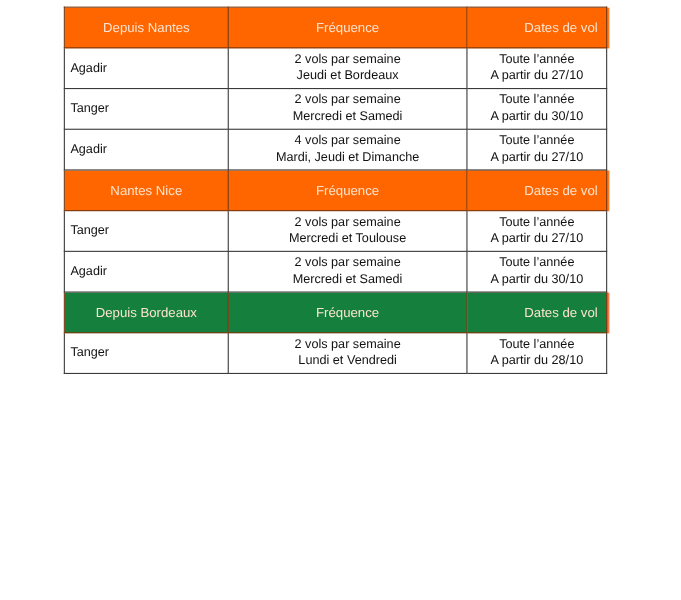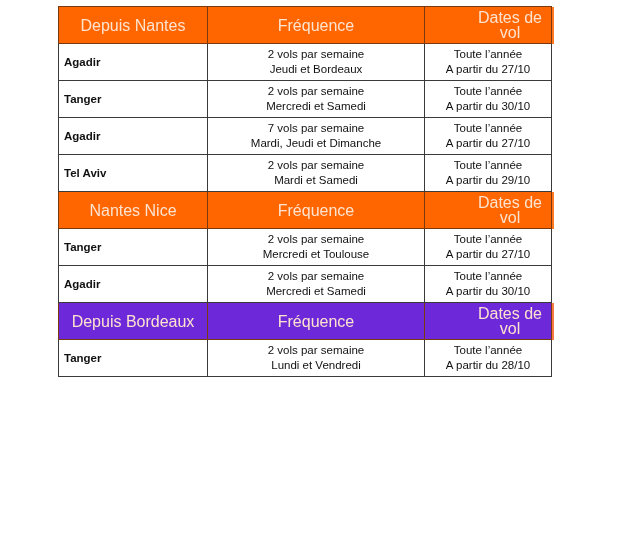--- a/index.html
+++ b/index.html
@@ -35,41 +35,41 @@
       line-height: 15px;
       color: #111;
       vertical-align: middle;
     }
     tr.header td {
       background: #ff6600;
       color: #fde3cf;
       text-align: center;
       height: 36px;
       border-color: #7a3a10;
-      font-size: 16px;
+      font-size: 12px;
     }
     tr.header.alt td {
-      background: #6d28d9;
+      background: #15803d;
     }
     tr.header td.last {
       box-shadow: 2px 0 0 #ff7a20;
       padding-left: 44px;
     }
     tr.header.alt td.last {
       box-shadow: 2px 0 0 #f77a45;
     }
     tr.data td {
       height: 36px;
       background: #fff;
     }
     tr.data.tall td {
       height: 48px;
     }
     td.dest {
-      font-weight: bold;
+      font-weight: normal;
       padding-left: 5px;
       text-align: left;
       font-size: 11.5px;
     }
     td.center {
       text-align: center;
     }
     .line { display: block; }
   </style>
 </head>
@@ -108,37 +108,26 @@
         </td>
         <td class="center">
           <span class="line">Toute l’année</span>
           <span class="line">A partir du 30/10</span>
         </td>
       </tr>
 
       <tr class="data">
         <td class="dest">Agadir</td>
         <td class="center">
-          <span class="line">7 vols par semaine</span>
+          <span class="line">4 vols par semaine</span>
           <span class="line">Mardi, Jeudi et Dimanche</span>
         </td>
         <td class="center">
           <span class="line">Toute l’année</span>
           <span class="line">A partir du 27/10</span>
-        </td>
-      </tr>
-      <tr class="data">
-        <td class="dest">Tel Aviv</td>
-        <td class="center">
-          <span class="line">2 vols par semaine</span>
-          <span class="line">Mardi et Samedi</span>
-        </td>
-        <td class="center">
-          <span class="line">Toute l’année</span>
-          <span class="line">A partir du 29/10</span>
         </td>
       </tr>
 
       <tr class="header">
         <td>Nantes Nice</td>
         <td>Fréquence</td>
         <td class="last">Dates de vol</td>
       </tr>
       <tr class="data">
         <td class="dest">Tanger</td>

